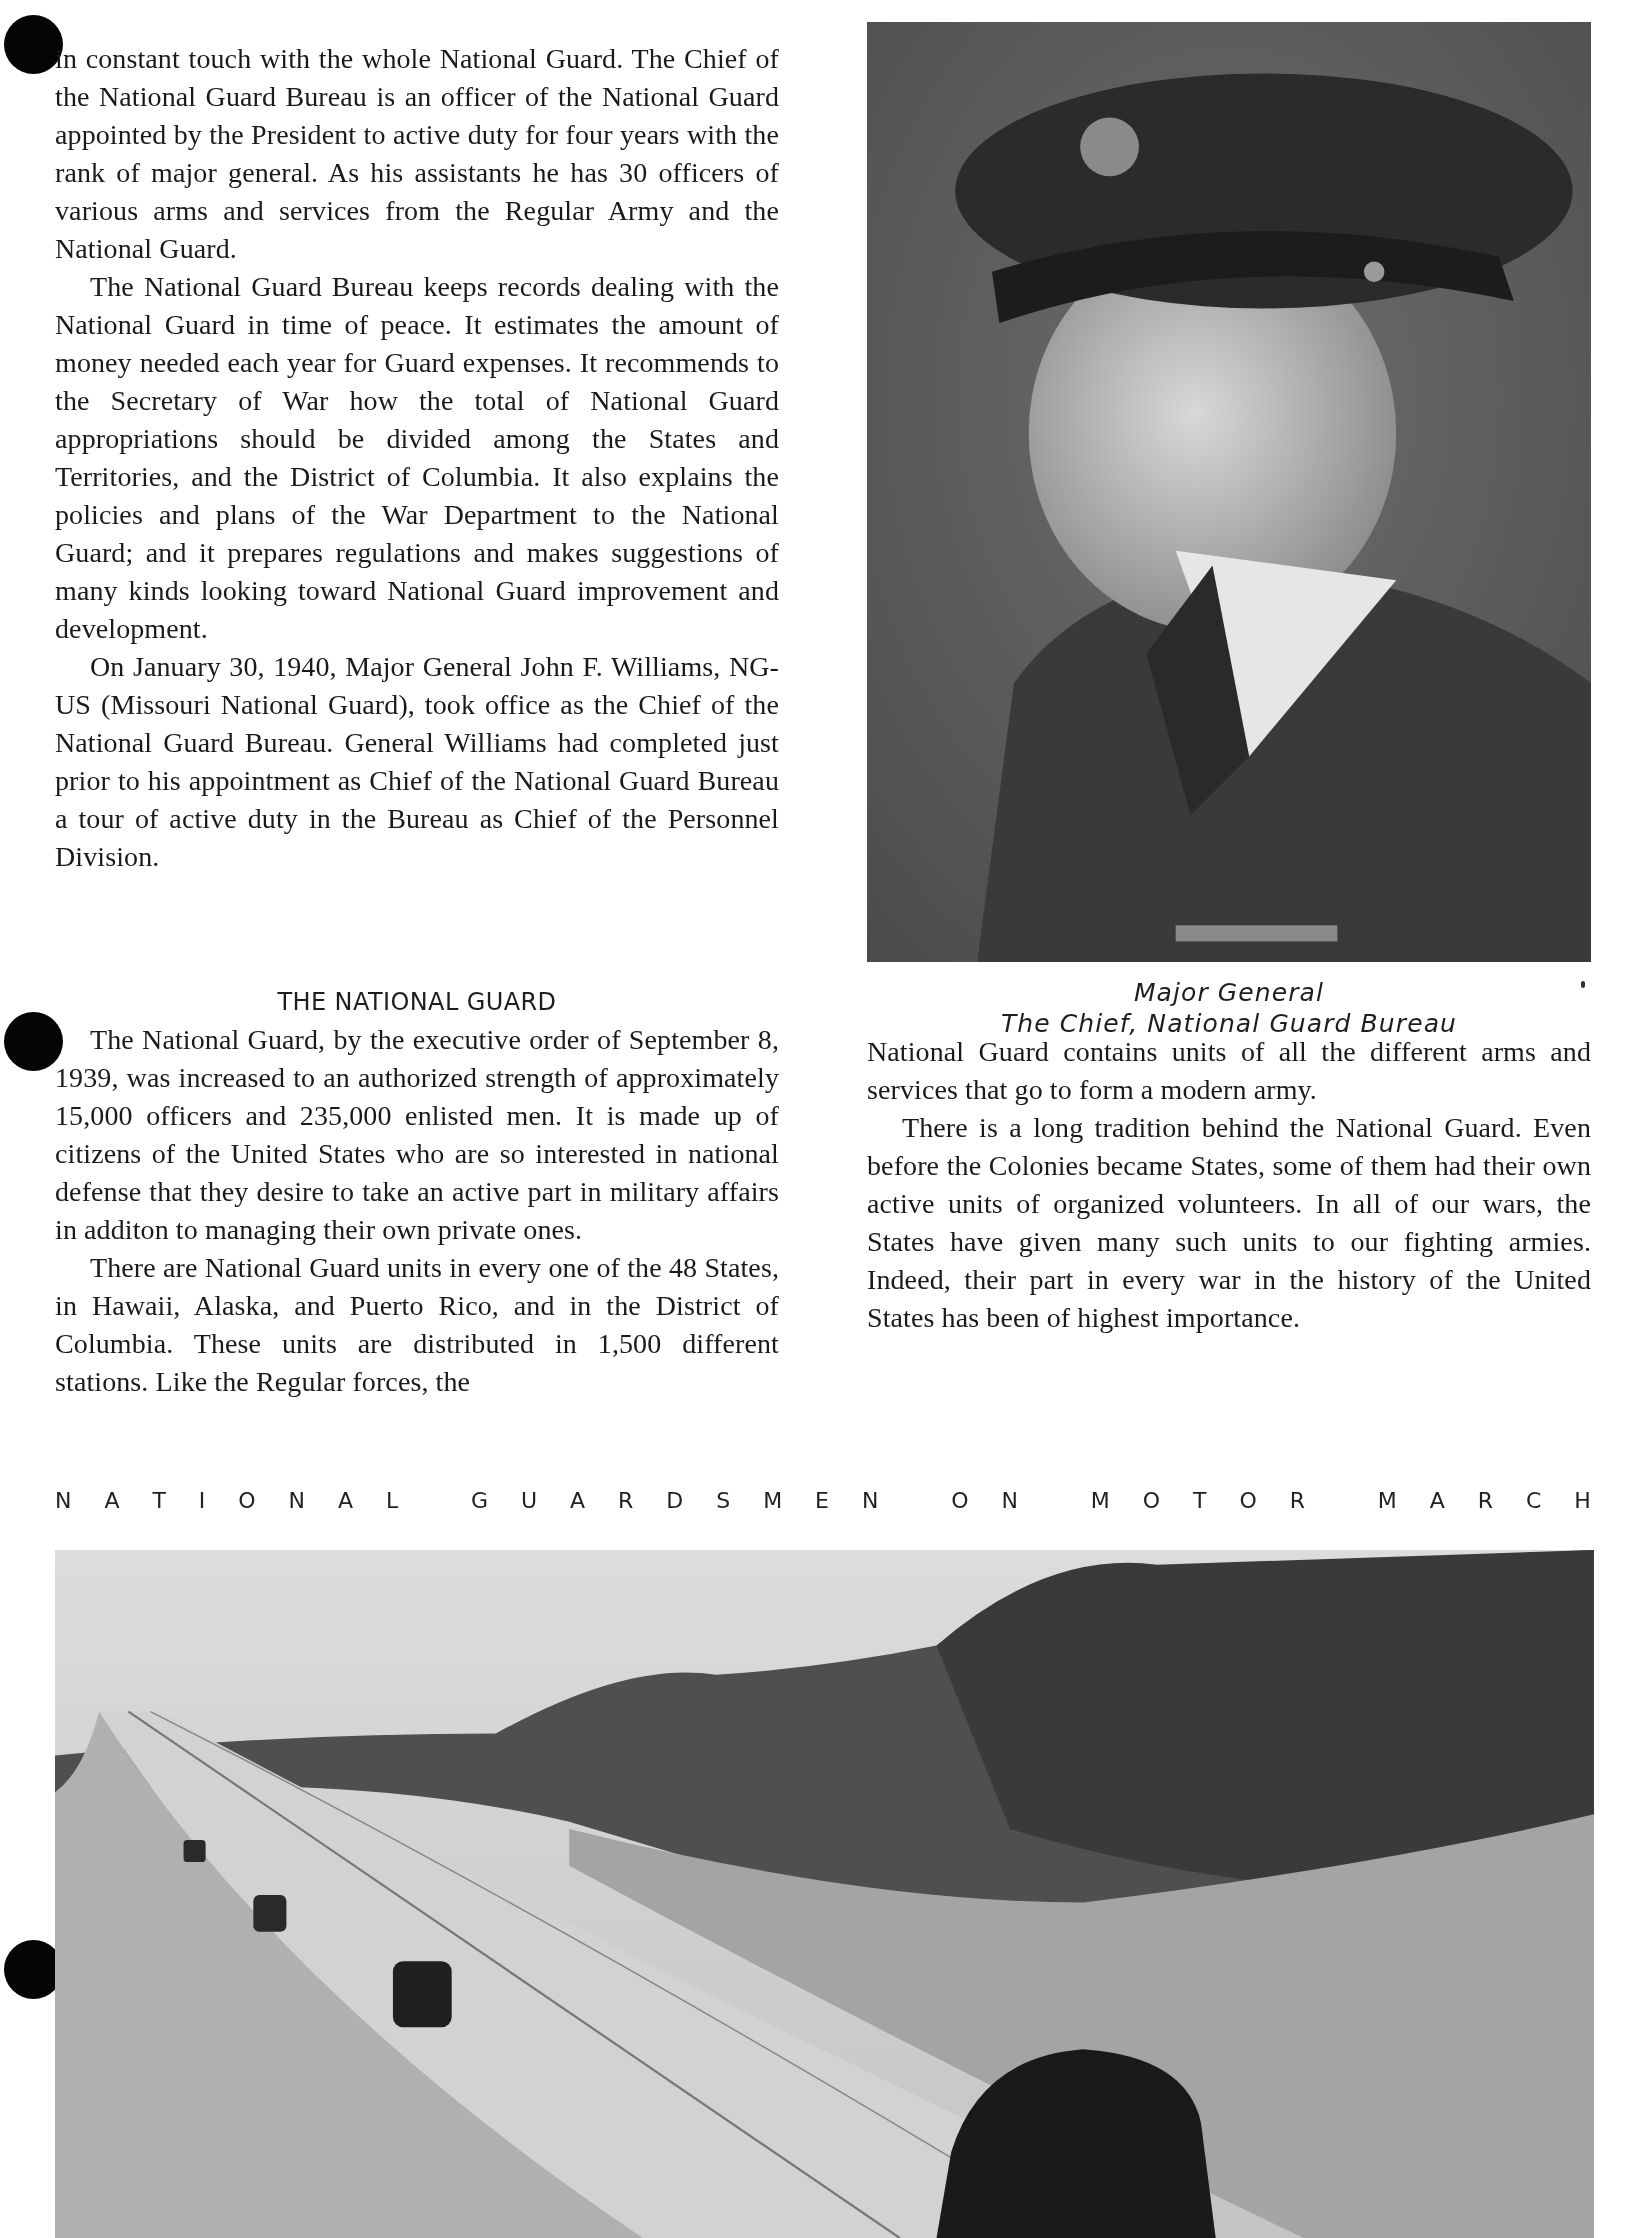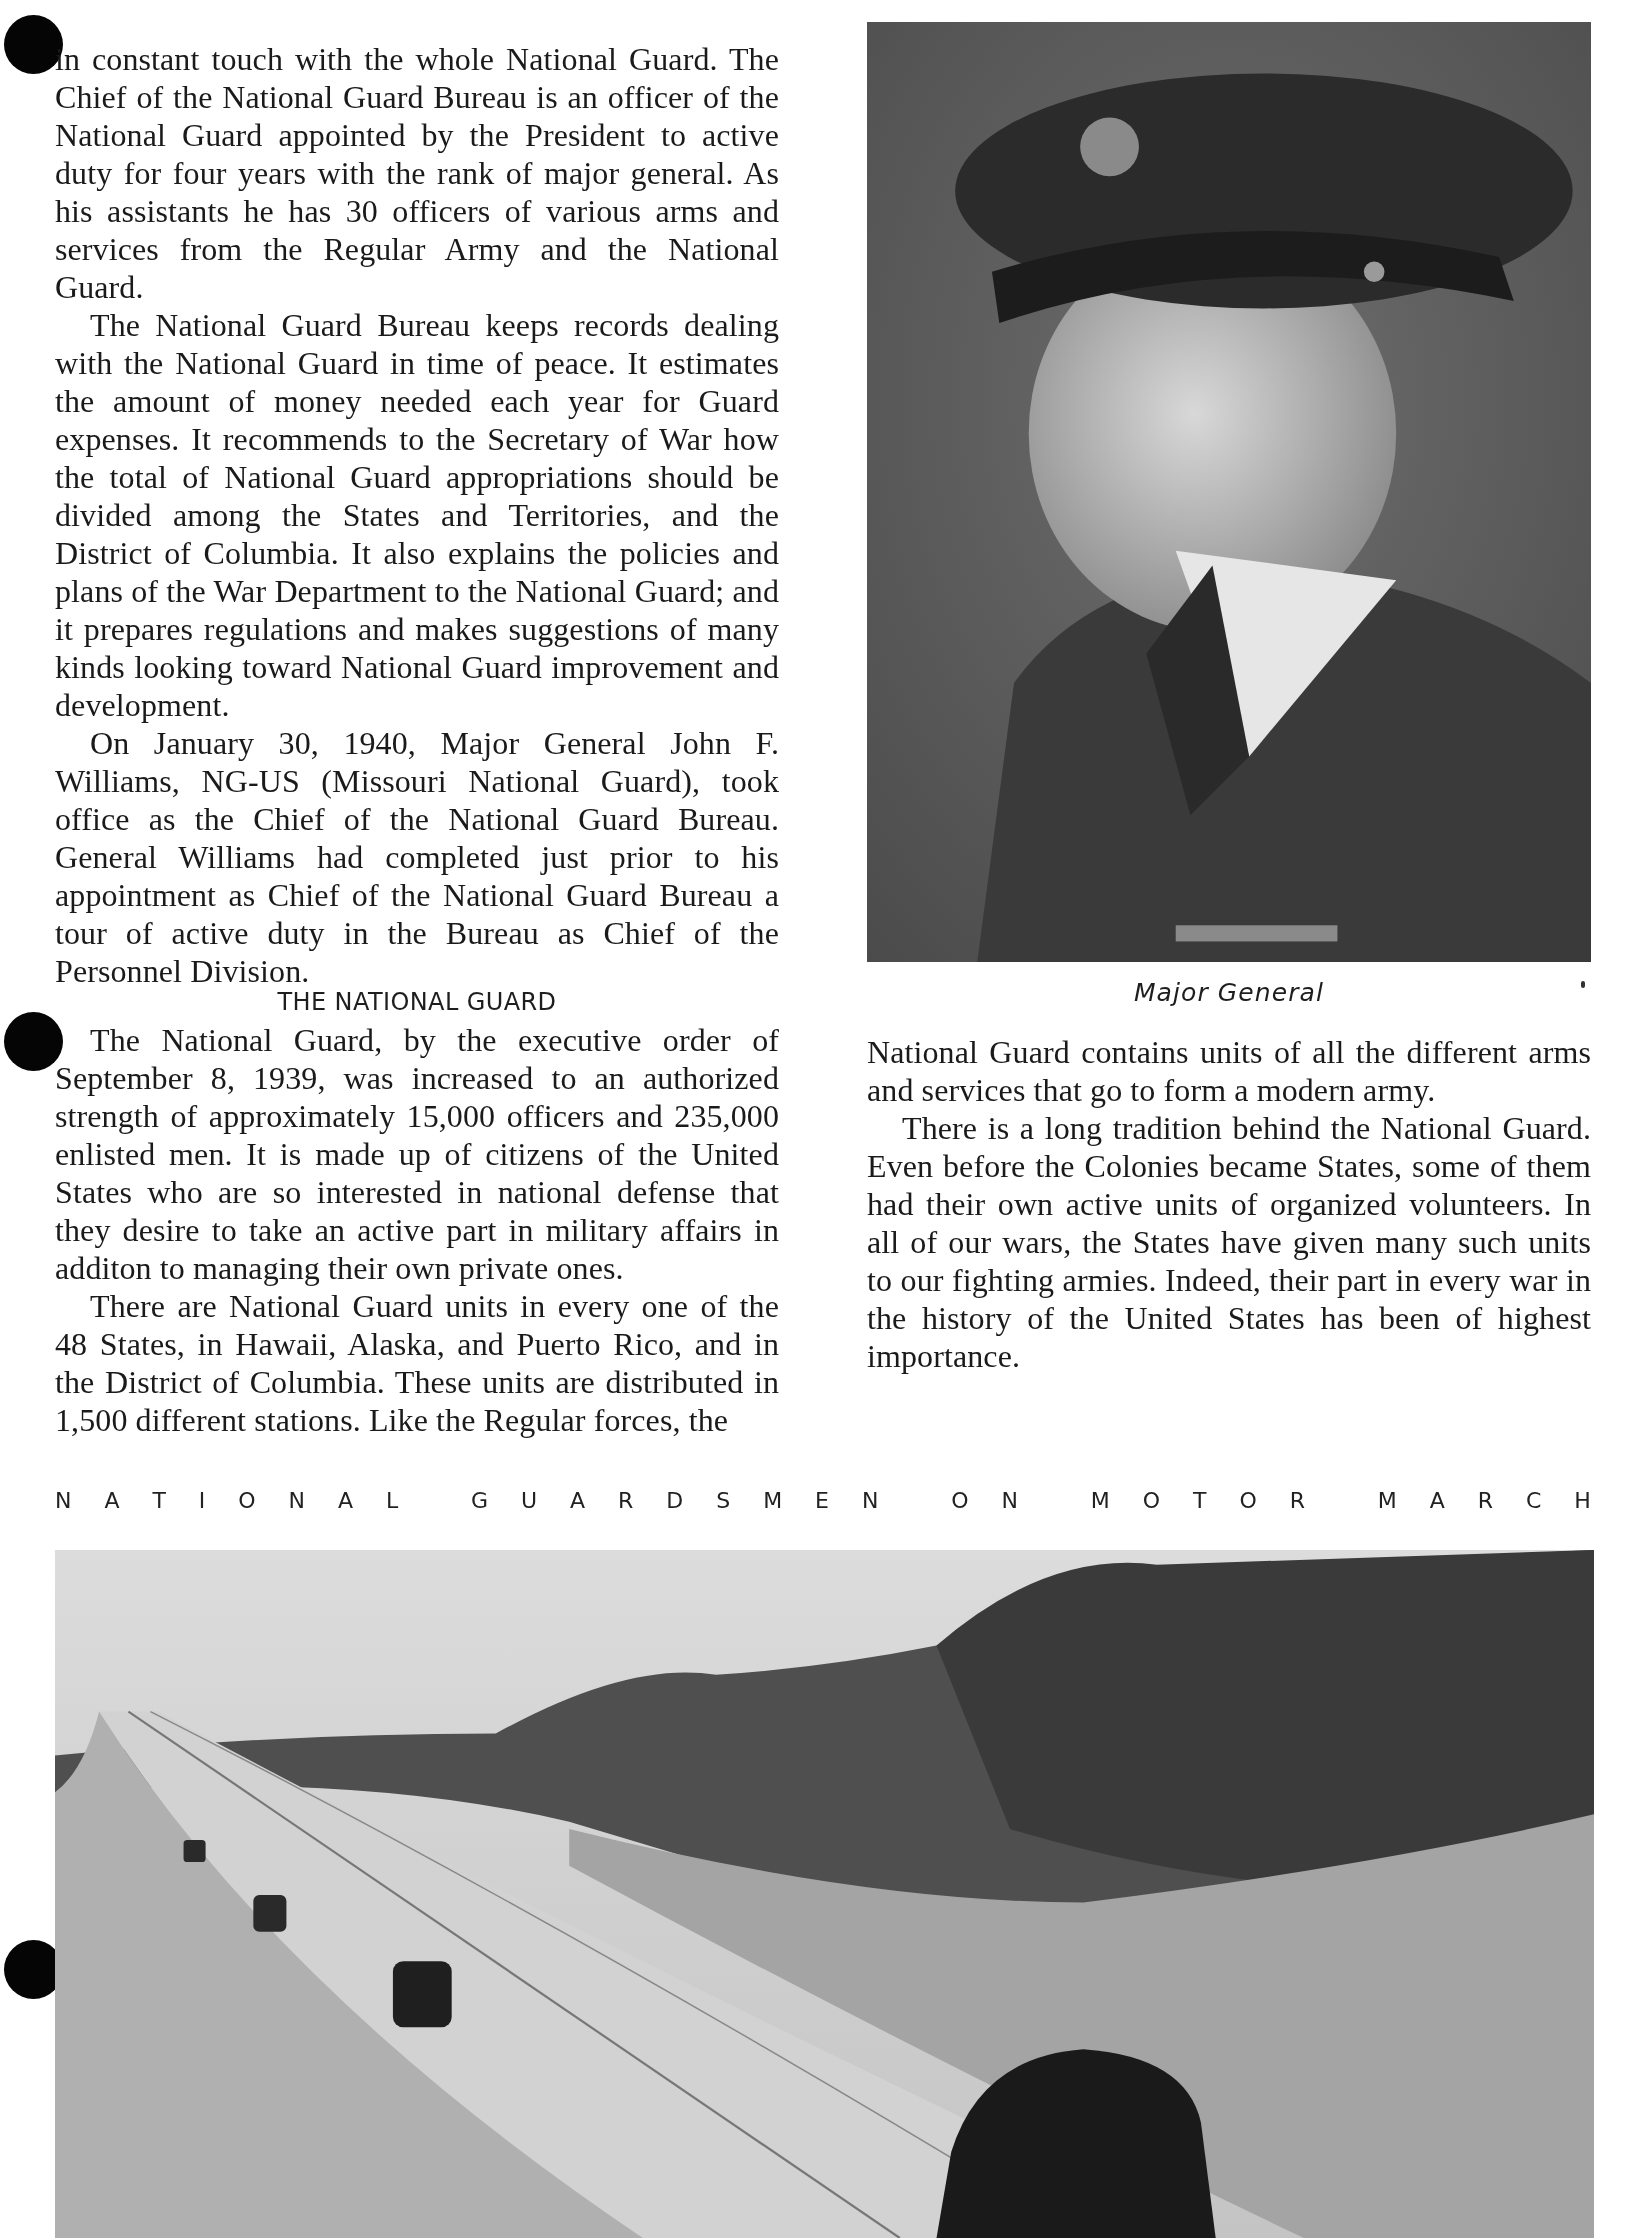--- a/index.html
+++ b/index.html
@@ -2,21 +2,21 @@
 <html style="font-size:11.8px"><head>
 <meta charset="utf-8">
 <style>
   html, body { margin: 0; padding: 0; }
   body {
     width: 1649px; height: 2239px; position: relative; overflow: hidden;
     background: #ffffff; color: #1a1a1a;
     font-family: "Liberation Serif", "DejaVu Serif", serif;
   }
   .col {
-    position: absolute; font-size: 32px; line-height: 38px;
+    position: absolute; font-size: 28px; line-height: 38px;
     text-align: justify; letter-spacing: 0.1px;
   }
   .col p { margin: 0; text-indent: 0; }
   .col p.indent { text-indent: 35px; }
   .col-left-top { left: 55px; top: 40px; width: 724px; }
   .col-left-bottom { left: 55px; top: 1021px; width: 724px; }
   .col-right { left: 867px; top: 1033px; width: 724px; }
   .section-heading {
     position: absolute; left: 55px; top: 968px; width: 724px; text-align: center;
     font-family: "DejaVu Sans", "Liberation Sans", sans-serif; font-size: 24px;
@@ -96,20 +96,21 @@
     <circle cx="690" cy="340" r="14" fill="#9a9a9a"></circle>
 
     <rect x="420" y="1230" width="220" height="22" fill="#8a8a8a"></rect>
   </svg>
 </div>
 
 <div class="stray-dot"></div>
 
 <div class="caption">
   <div class="rank">Major General</div>
+  <div class="title">The Chief, National Guard Bureau</div>
 </div>
 
 <div class="col col-right">
   <p>National Guard contains units of all the different arms and services that go to form a modern army.</p>
   <p class="indent">There is a long tradition behind the National Guard. Even before the Colonies became States, some of them had their own active units of organized volunteers. In all of our wars, the States have given many such units to our fighting armies. Indeed, their part in every war in the history of the United States has been of highest importance.</p>
 </div>
 
 <div class="photo-headline" id="headline">
     <span>N</span>
     <span>A</span>

